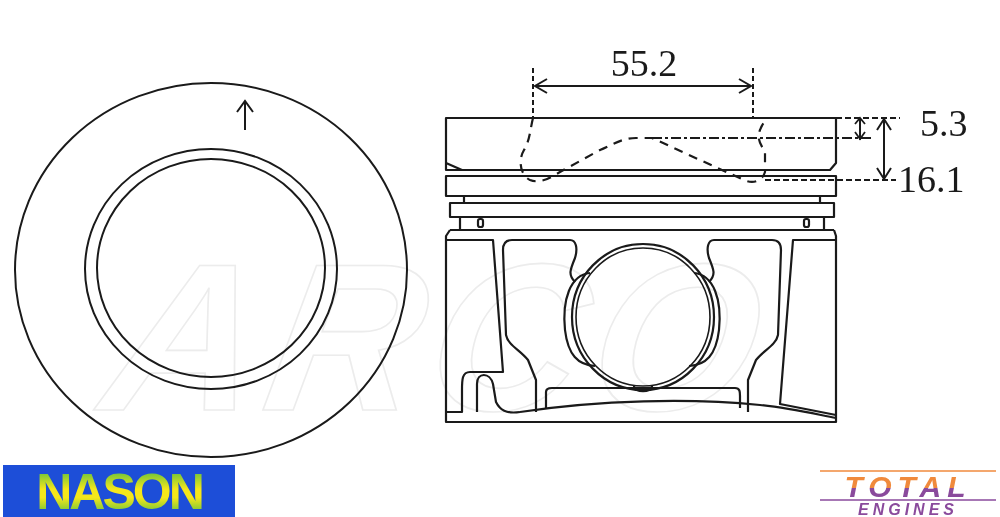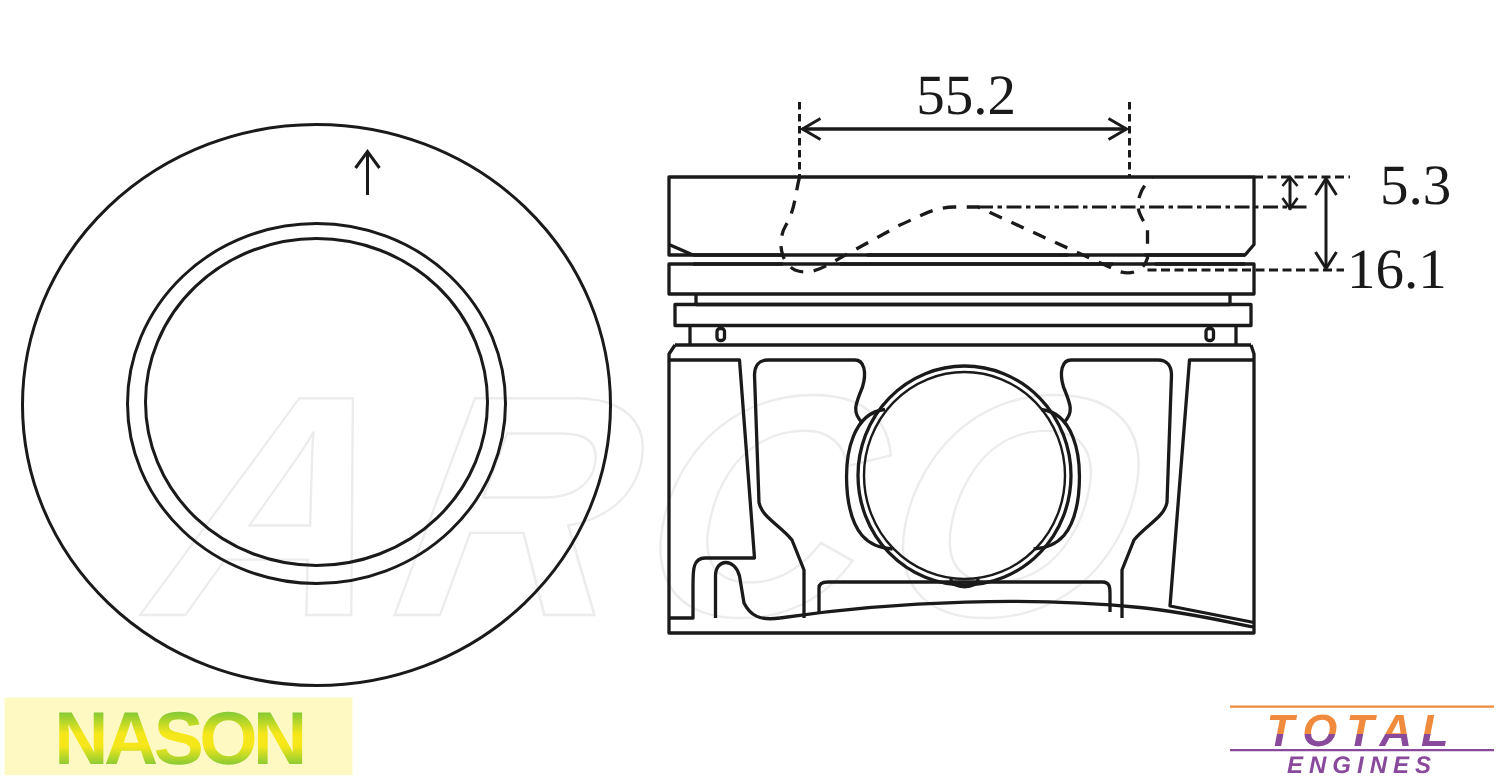--- a/index.html
+++ b/index.html
@@ -32,21 +32,21 @@
       fill: none;
       stroke: #ececec;
       stroke-width: 1.6;
     }
     .logo-nason {
       position: absolute;
       left: 3px;
       top: 465px;
       width: 232px;
       height: 52px;
-      background: #fef9c3;
+      background: #1d4ed8;
       display: flex;
       align-items: center;
       justify-content: center;
     }
     .logo-total {
       position: absolute;
       left: 812px;
       top: 466px;
       width: 188px;
       height: 51px;

